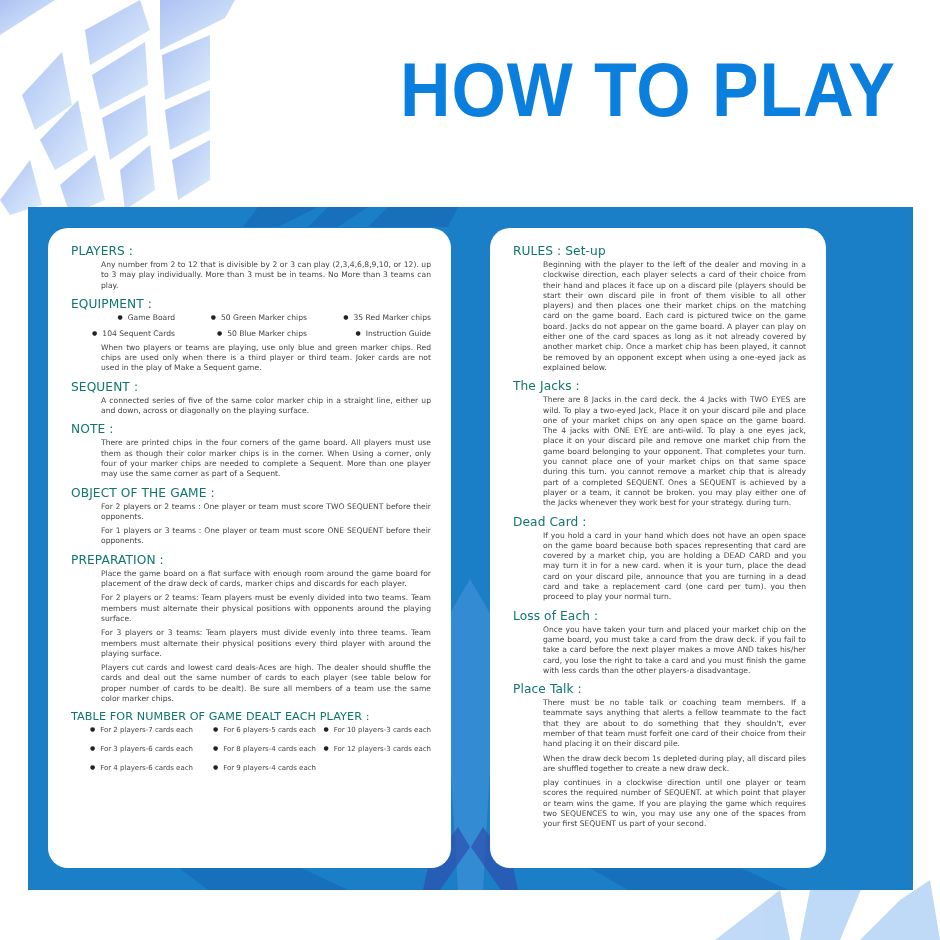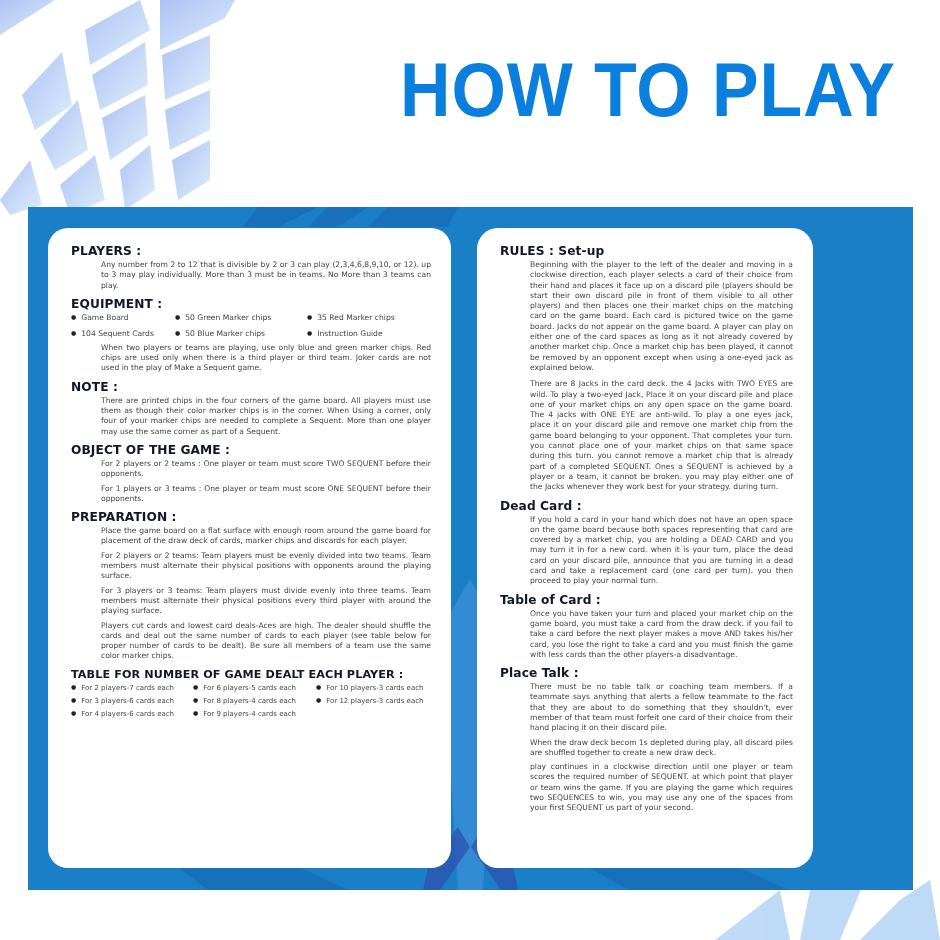--- a/index.html
+++ b/index.html
@@ -21,37 +21,37 @@
       position: absolute; left: 28px; top: 207px; width: 885px; height: 683px;
       background: #1a7fc6; overflow: hidden;
     }
     .panel svg { position: absolute; left: 0; top: 0; }
 
     .card {
       position: absolute; top: 21px; height: 640px; width: 403px;
       background: #ffffff; border-radius: 20px; padding: 16px 20px 0 23px;
     }
     .card-left { left: 20px; }
-    .card-right { left: 449px; width: 336px; border-radius: 21px; }
+    .card-right { left: 462px; width: 336px; }
 
     h2 {
-      font-family: "DejaVu Sans", sans-serif; font-weight: 700; font-size: 12.2px;
-      color: #0f172a; margin: 0 0 2px 0; letter-spacing: 0.1px; white-space: nowrap;
+      font-family: "DejaVu Sans", sans-serif; font-weight: 400; font-size: 12.2px;
+      color: #0f766e; margin: 0 0 2px 0; letter-spacing: 0.1px; white-space: nowrap;
     }
     p {
       font-size: 7.6px; line-height: 10.3px; color: #444; text-align: justify;
       margin-bottom: 4px;
       margin-left: 30px;
     }
     .section { margin-bottom: 6px; }
     .bullets {
       display: grid; grid-template-columns: 104px 132px 1fr;
-      font-size: 7.6px; line-height: 10px; color: #444; margin: 2px 0 4px 0; row-gap: 6px;
+      font-size: 7.6px; line-height: 10px; color: #444; margin: 2px 0 4px 0; row-gap: 6px; text-align: right;
     }
-    .bullets.table { grid-template-columns: 122px 123px 1fr; font-size: 7px; row-gap: 3px; }
+    .bullets.table { grid-template-columns: 122px 123px 1fr; font-size: 7px; row-gap: 9px; }
     .bullets span::before { content: "\25CF"; font-size: 6px; margin-right: 5px; color: #222; position: relative; top: -1px; }
   </style>
 </head>
 <body>
 
 <div class="deco deco-tl">
   <svg width="240" height="215" viewBox="0 0 240 215">
     <defs>
       <linearGradient id="g1" x1="0" y1="0" x2="1" y2="1">
         <stop offset="0" stop-color="#9fb7f2"></stop>
@@ -116,20 +116,24 @@
         <span>Game Board</span>
         <span>50 Green Marker chips</span>
         <span>35 Red Marker chips</span>
         <span>104 Sequent Cards</span>
         <span>50 Blue Marker chips</span>
         <span>Instruction Guide</span>
       </div>
       <p>When two players or teams are playing, use only blue and green marker chips. Red chips are used only when there is a third player or third team. Joker cards are not used in the play of Make a Sequent game.</p>
     </div>
     <div class="section">
+      <h2>SEQUENT :</h2>
+      <p>A connected series of five of the same color marker chip in a straight line, either up and down, across or diagonally on the playing surface.</p>
+    </div>
+    <div class="section">
       <h2>NOTE :</h2>
       <p>There are printed chips in the four corners of the game board. All players must use them as though their color marker chips is in the corner. When Using a corner, only four of your marker chips are needed to complete a Sequent. More than one player may use the same corner as part of a Sequent.</p>
     </div>
     <div class="section">
       <h2>OBJECT OF THE GAME :</h2>
       <p>For 2 players or 2 teams : One player or team must score TWO SEQUENT before their opponents.</p>
       <p>For 1 players or 3 teams : One player or team must score ONE SEQUENT before their opponents.</p>
     </div>
     <div class="section">
       <h2>PREPARATION :</h2>
@@ -152,28 +156,29 @@
       </div>
     </div>
   </div>
 
   <div class="card card-right">
     <div class="section">
       <h2>RULES : Set-up</h2>
       <p>Beginning with the player to the left of the dealer and moving in a clockwise direction, each player selects a card of their choice from their hand and places it face up on a discard pile (players should be start their own discard pile in front of them visible to all other players) and then places one their market chips on the matching card on the game board. Each card is pictured twice on the game board. Jacks do not appear on the game board. A player can play on either one of the card spaces as long as it not already covered by another market chip. Once a market chip has been played, it cannot be removed by an opponent except when using a one-eyed jack as explained below.</p>
     </div>
     <div class="section">
+      <h2>The Jacks :</h2>
       <p>There are 8 Jacks in the card deck. the 4 Jacks with TWO EYES are wild. To play a two-eyed Jack, Place it on your discard pile and place one of your market chips on any open space on the game board. The 4 jacks with ONE EYE are anti-wild. To play a one eyes jack, place it on your discard pile and remove one market chip from the game board belonging to your opponent. That completes your turn. you cannot place one of your market chips on that same space during this turn. you cannot remove a market chip that is already part of a completed SEQUENT. Ones a SEQUENT is achieved by a player or a team, it cannot be broken. you may play either one of the Jacks whenever they work best for your strategy. during turn.</p>
     </div>
     <div class="section">
       <h2>Dead Card :</h2>
       <p>If you hold a card in your hand which does not have an open space on the game board because both spaces representing that card are covered by a market chip, you are holding a DEAD CARD and you may turn it in for a new card. when it is your turn, place the dead card on your discard pile, announce that you are turning in a dead card and take a replacement card (one card per turn). you then proceed to play your normal turn.</p>
     </div>
     <div class="section">
-      <h2>Table of Card :</h2>
+      <h2>Loss of Each :</h2>
       <p>Once you have taken your turn and placed your market chip on the game board, you must take a card from the draw deck. if you fail to take a card before the next player makes a move AND takes his/her card, you lose the right to take a card and you must finish the game with less cards than the other players-a disadvantage.</p>
     </div>
     <div class="section">
       <h2>Place Talk :</h2>
       <p>There must be no table talk or coaching team members. If a teammate says anything that alerts a fellow teammate to the fact that they are about to do something that they shouldn't, ever member of that team must forfeit one card of their choice from their hand placing it on their discard pile.</p>
       <p>When the draw deck becom 1s depleted during play, all discard piles are shuffled together to create a new draw deck.</p>
       <p>play continues in a clockwise direction until one player or team scores the required number of SEQUENT. at which point that player or team wins the game. If you are playing the game which requires two SEQUENCES to win, you may use any one of the spaces from your first SEQUENT us part of your second.</p>
     </div>
   </div>
 </div>

